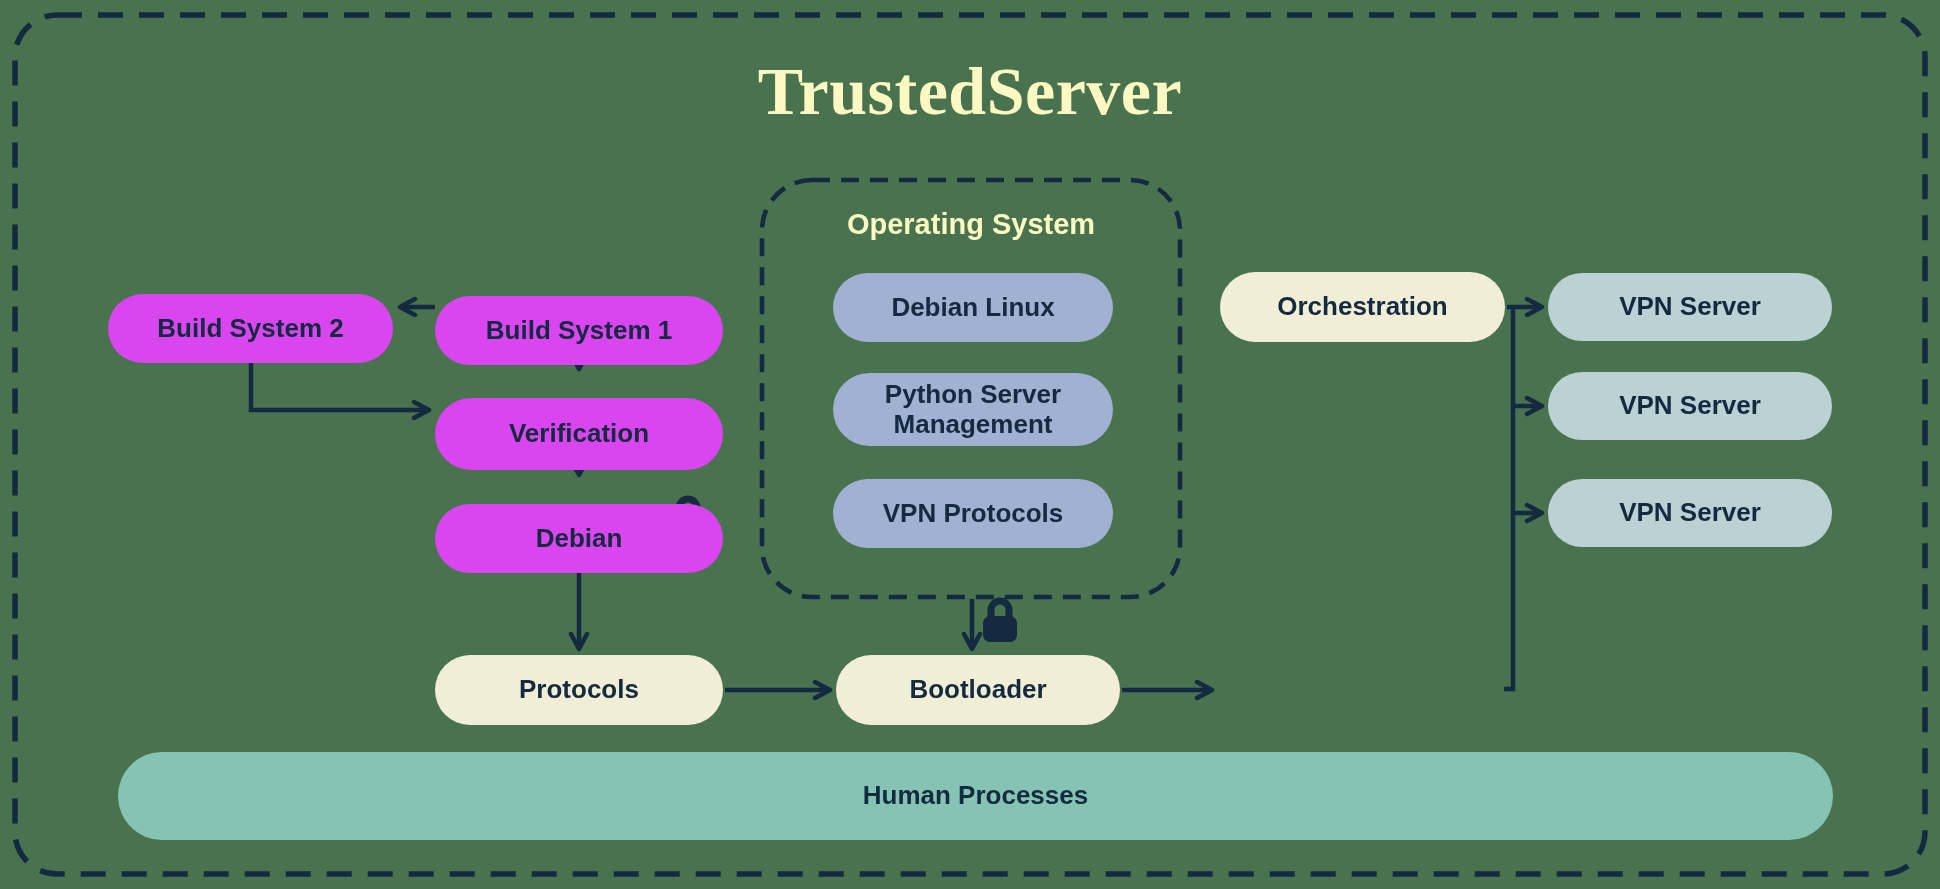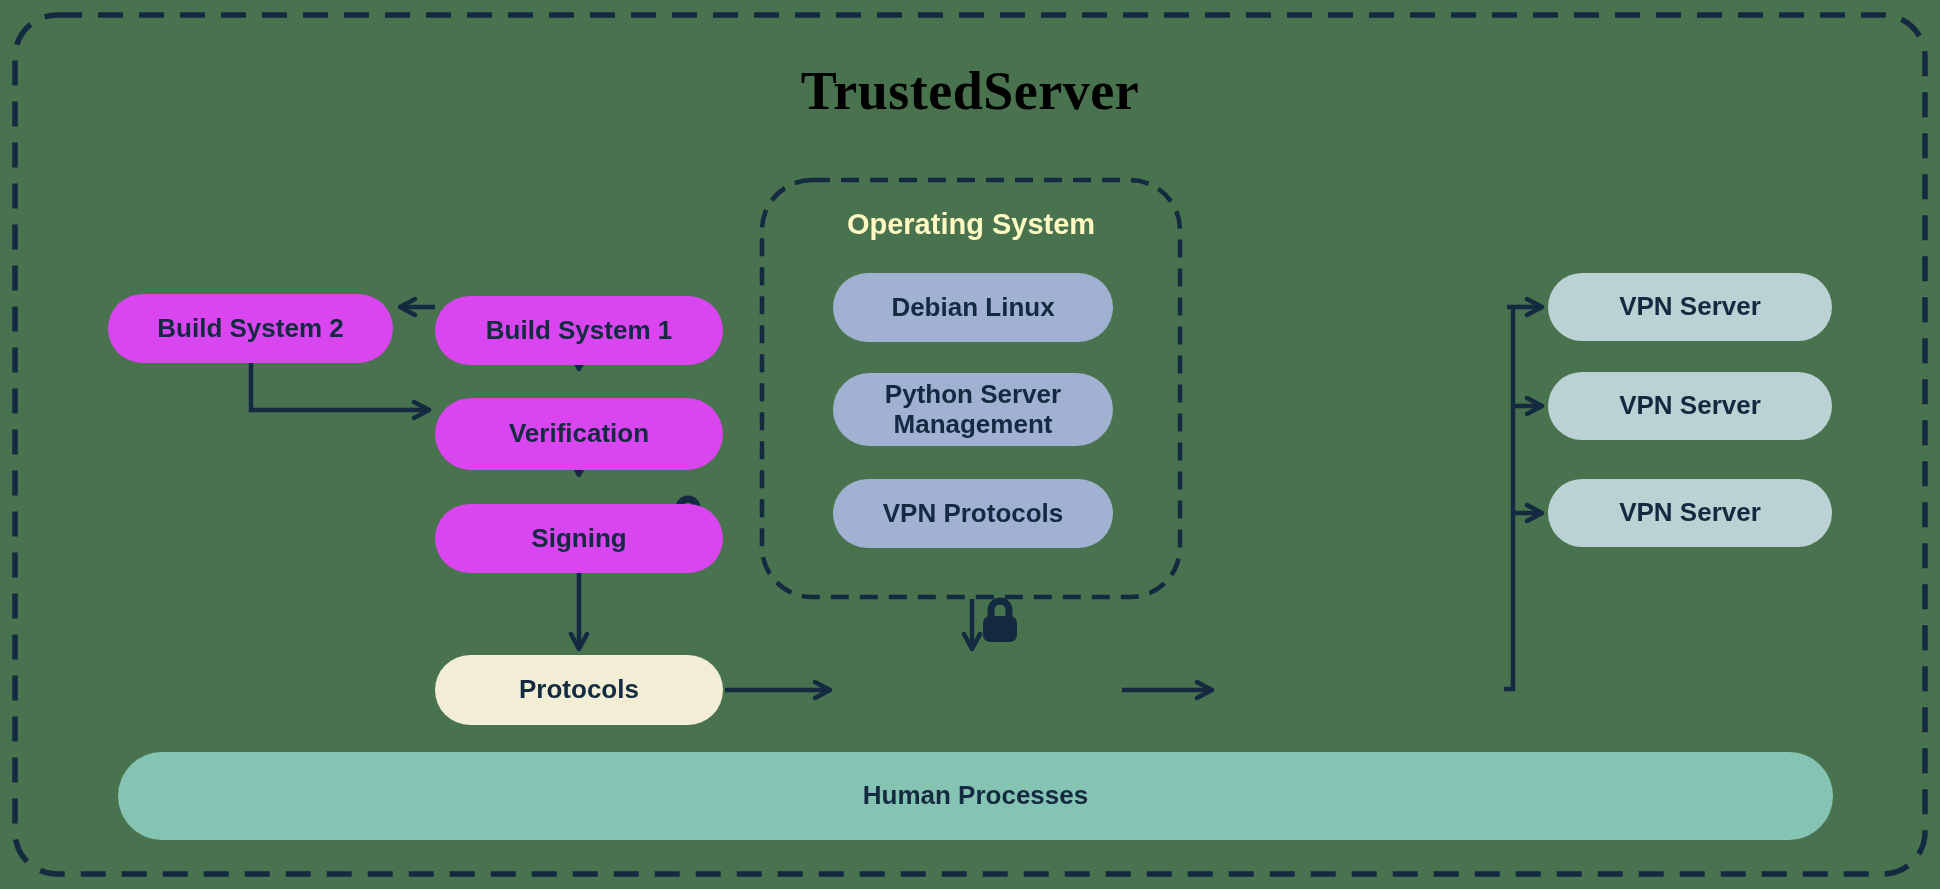--- a/index.html
+++ b/index.html
@@ -25,23 +25,23 @@
     position: absolute;
     top: 53px;
     left: 0;
     width: 100%;
     height: 76px;
     display: flex;
     align-items: center;
     justify-content: center;
     font-family: "Liberation Serif", serif;
     font-weight: bold;
-    font-size: 54px;
+    font-size: 68px;
     letter-spacing: 0.5px;
-    color: #000000;
+    color: #fef9c3;
   }
   .os-group-label {
     position: absolute;
     left: 762px;
     top: 208px;
     width: 418px;
     text-align: center;
     font-weight: bold;
     font-size: 29px;
     color: #fef9c3;
@@ -129,36 +129,42 @@
   <div class="node pink n-build2">
     <span>Build System 2</span>
   </div>
   <div class="node pink n-build1">
     <span>Build System 1</span>
   </div>
   <div class="node pink n-verification">
     <span>Verification</span>
   </div>
   <div class="node pink n-signing">
-    <span>Signing</span>
+    <span>Debian</span>
   </div>
   <div class="node cream n-deployer">
     <span>Protocols</span>
   </div>
 
   <div class="node peri n-debian">
     <span>Debian Linux</span>
   </div>
   <div class="node peri n-vpnproto">
     <span>VPN Protocols</span>
   </div>
   <div class="node peri n-python">
     <span>Python Server Management</span>
   </div>
+  <div class="node cream n-bootloader">
+    <span>Bootloader</span>
+  </div>
 
+  <div class="node cream n-orchestration">
+    <span>Orchestration</span>
+  </div>
 
   <div class="node lblue n-vpn1">
     <span>VPN Server</span>
   </div>
   <div class="node lblue n-vpn2">
     <span>VPN Server</span>
   </div>
   <div class="node lblue n-vpn3">
     <span>VPN Server</span>
   </div>

